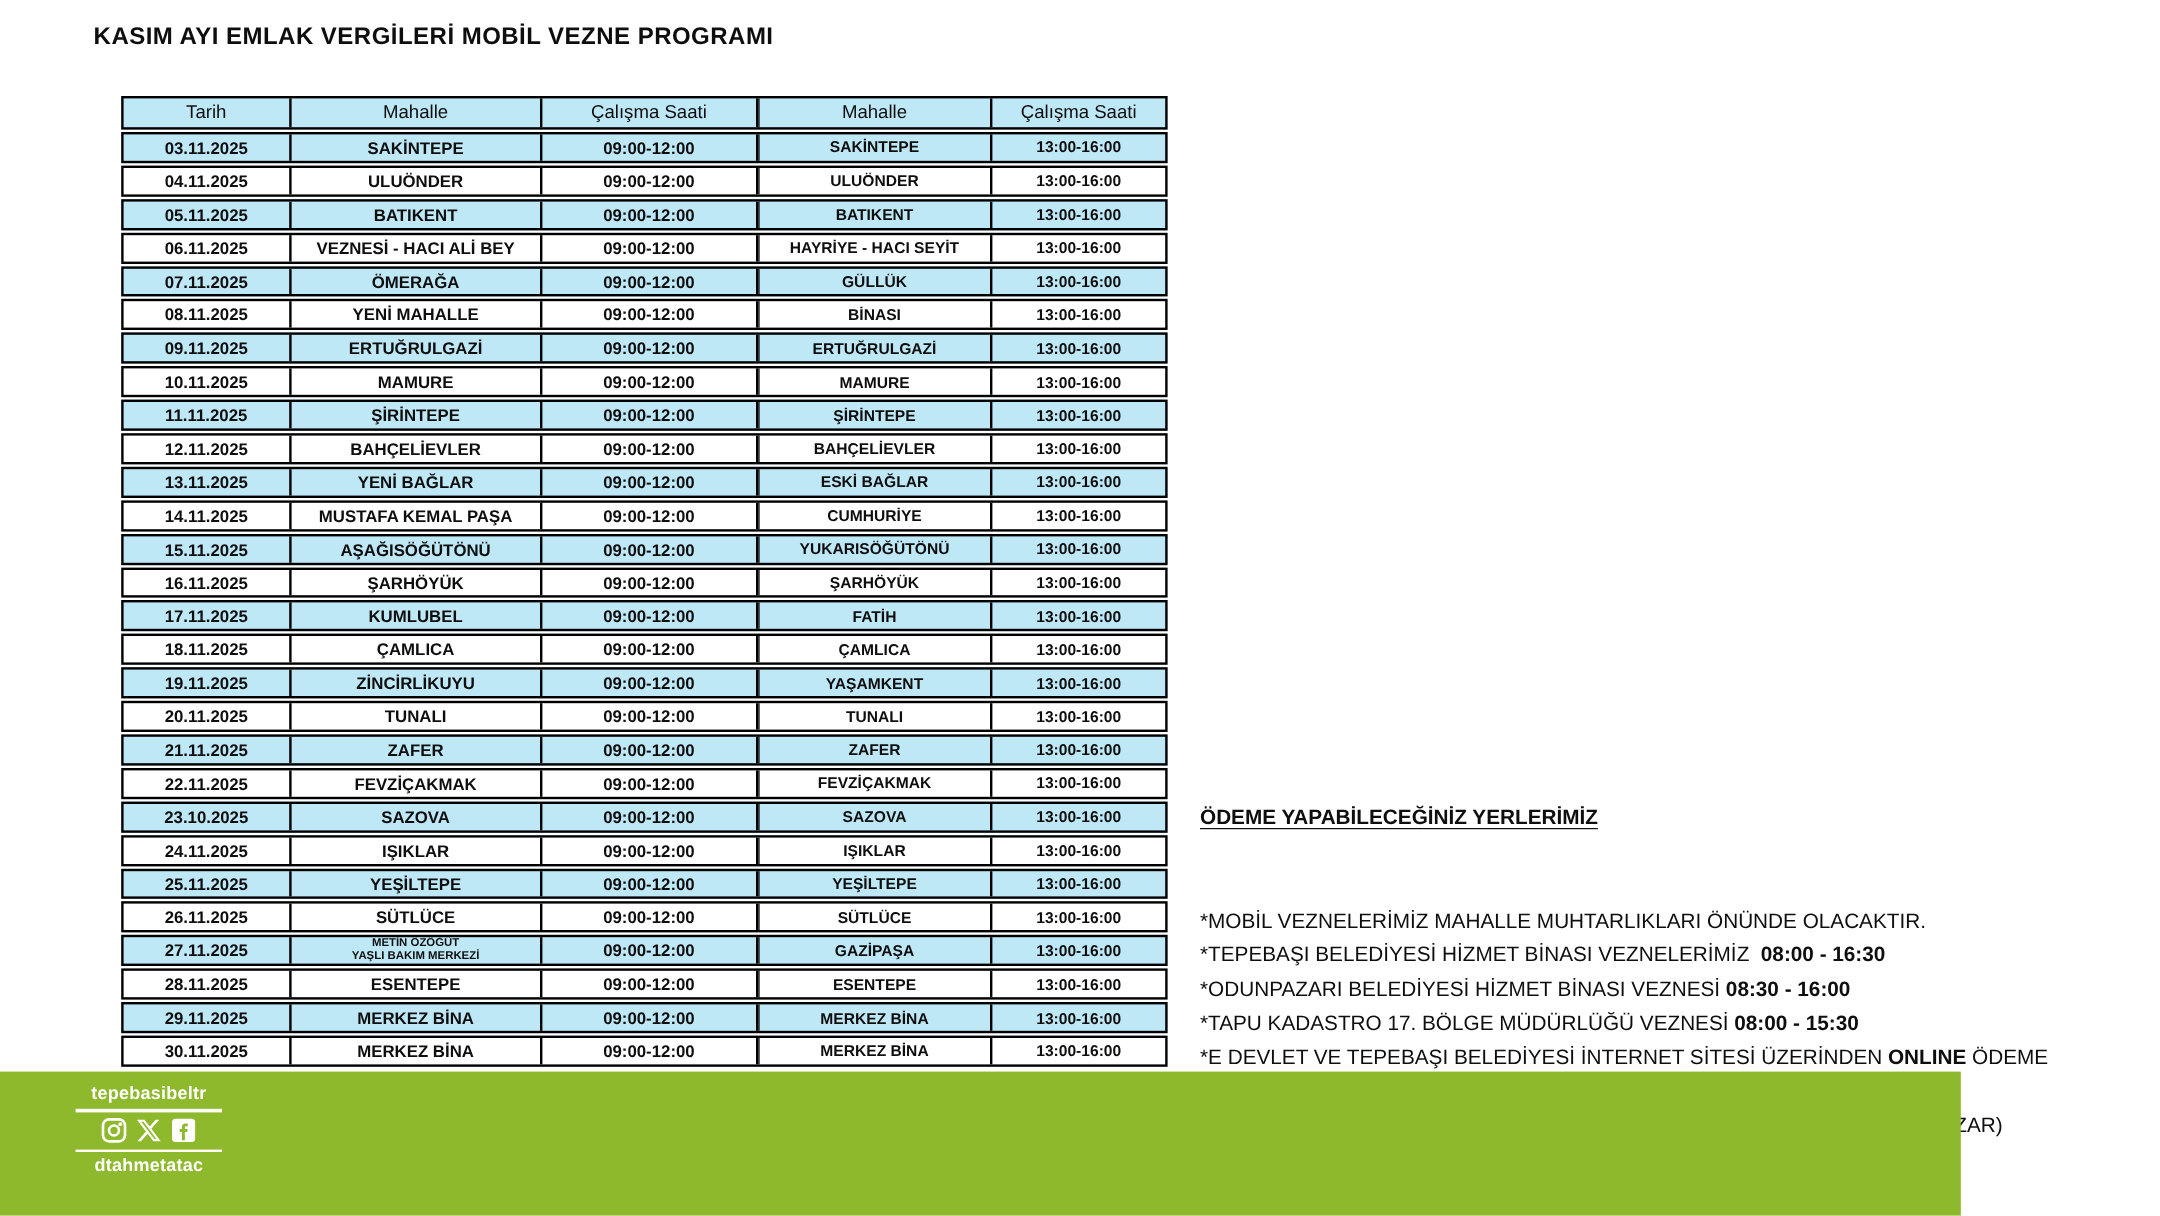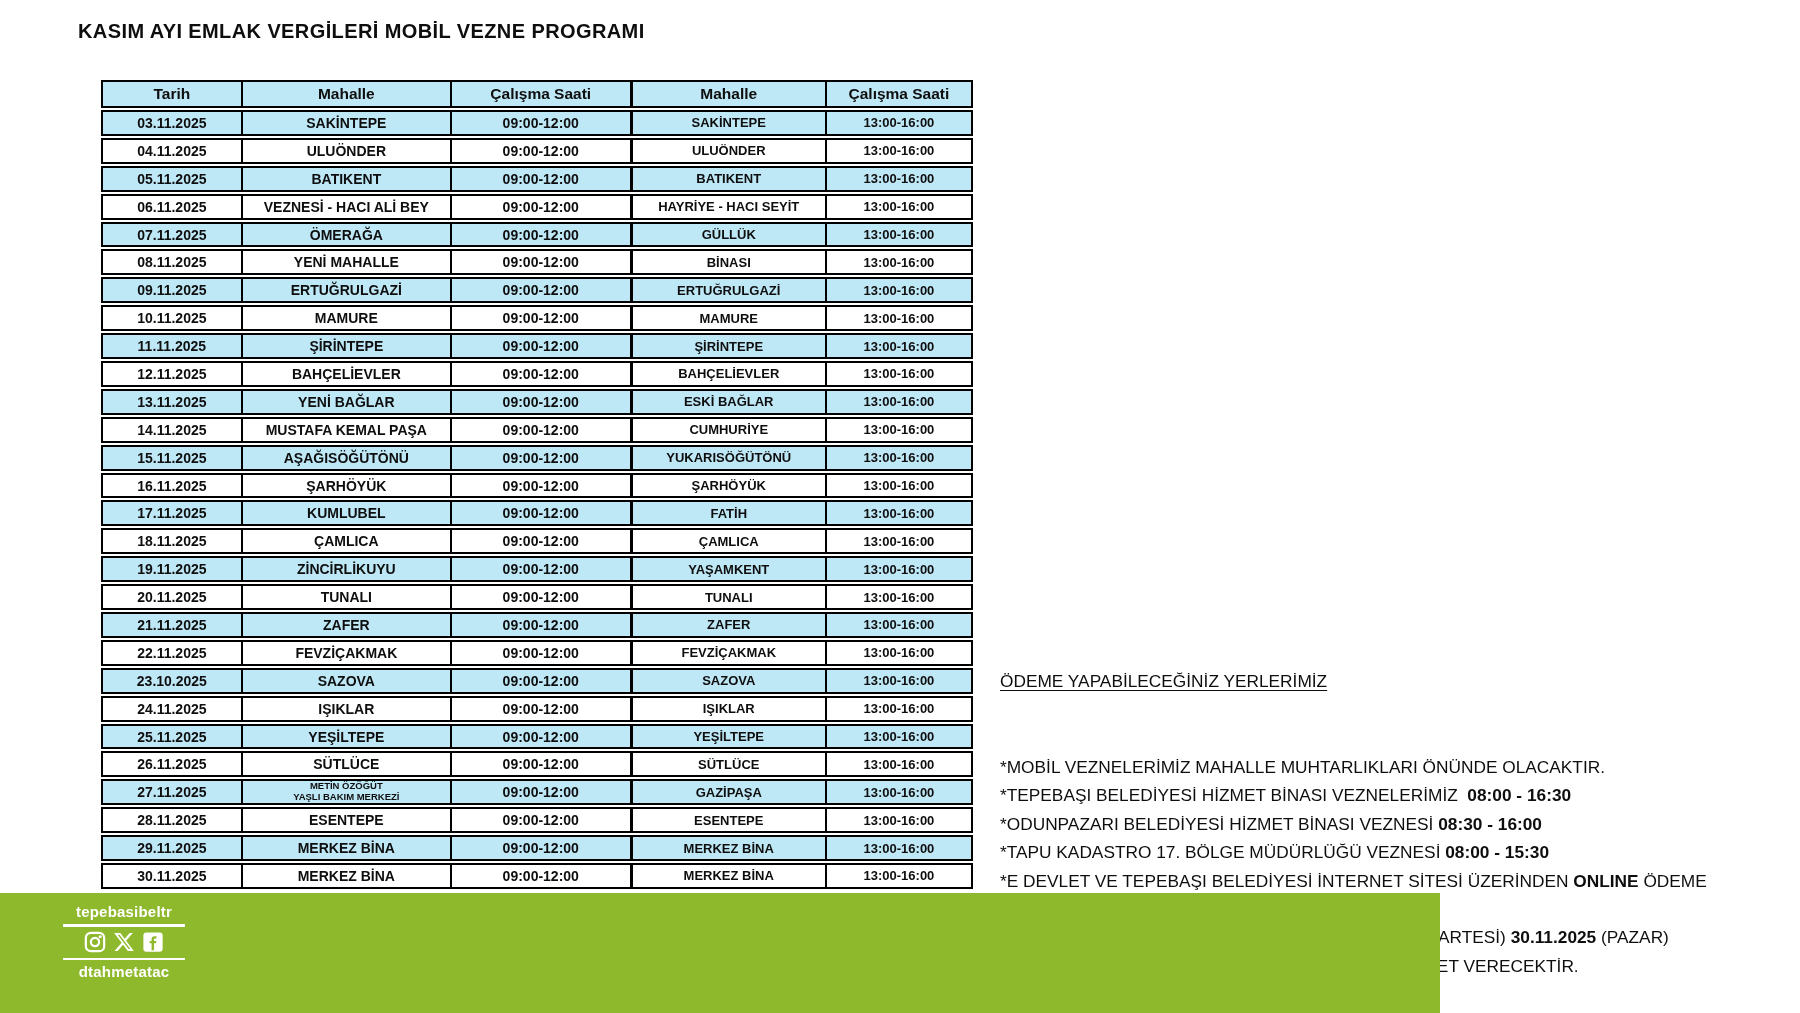--- a/index.html
+++ b/index.html
@@ -25,38 +25,38 @@
   .cell {
     display:flex; align-items:center; justify-content:center;
     height:21.9px; text-align:center; font-weight:700; font-size:14px;
     white-space:nowrap; overflow:hidden; line-height:1;
   }
   .c0 { width:16.1%; border-right:2px solid #000; }
   .c1 { width:24.1%; border-right:2px solid #000; }
   .c2 { width:20.7%; border-right:2px solid #000; }
   .c3 { width:22.5%; border-left:1.5px solid #000; border-right:2px solid #000; font-size:13px; }
   .c4 { width:16.6%; font-size:13px; }
-  .t-row.header .cell { font-size:15.5px; height:24px; font-weight:700; }
+  .t-row.header .cell { font-size:15.5px; height:24px; font-weight:400; }
   .two-line { font-size:9.5px; line-height:1.15; font-weight:700; }
 
   
   .notes {
     position:absolute; left:1000px; top:610px; width:720px;
     font-size:17.3px; line-height:28.4px; white-space:pre;
   }
   .notes-heading {
-    font-weight:400; text-decoration:underline; text-underline-offset:3px;
+    font-weight:700; text-decoration:underline; text-underline-offset:3px;
     margin-bottom:1px;
   }
   .note-line { white-space:pre; }
   .note-line.indent { padding-left:13px; }
 
   
   .banner {
-    position:absolute; left:0; top:893px; width:1440px; height:120px;
+    position:absolute; left:0; top:893px; width:1634px; height:120px;
     background:var(--green);
   }
   .brand {
     position:absolute; left:0; right:0; top:23px; text-align:center;
     color:#fff; font-weight:700; font-size:55px;
     letter-spacing:8px; word-spacing:30px; white-space:nowrap;
   }
   .social {
     position:absolute; left:63px; top:9px; width:122px; text-align:center; color:#fff;
   }

